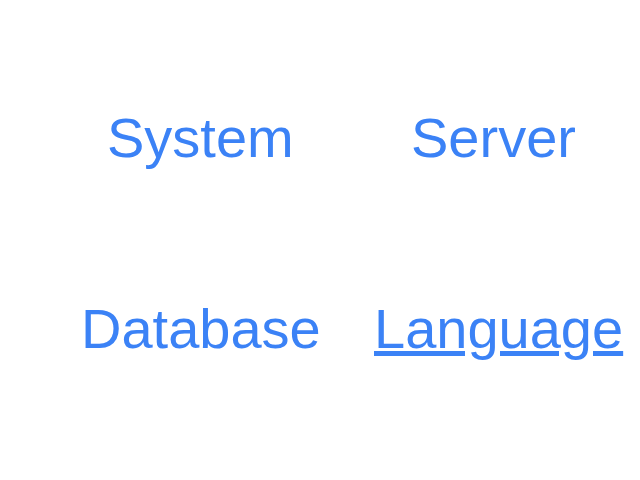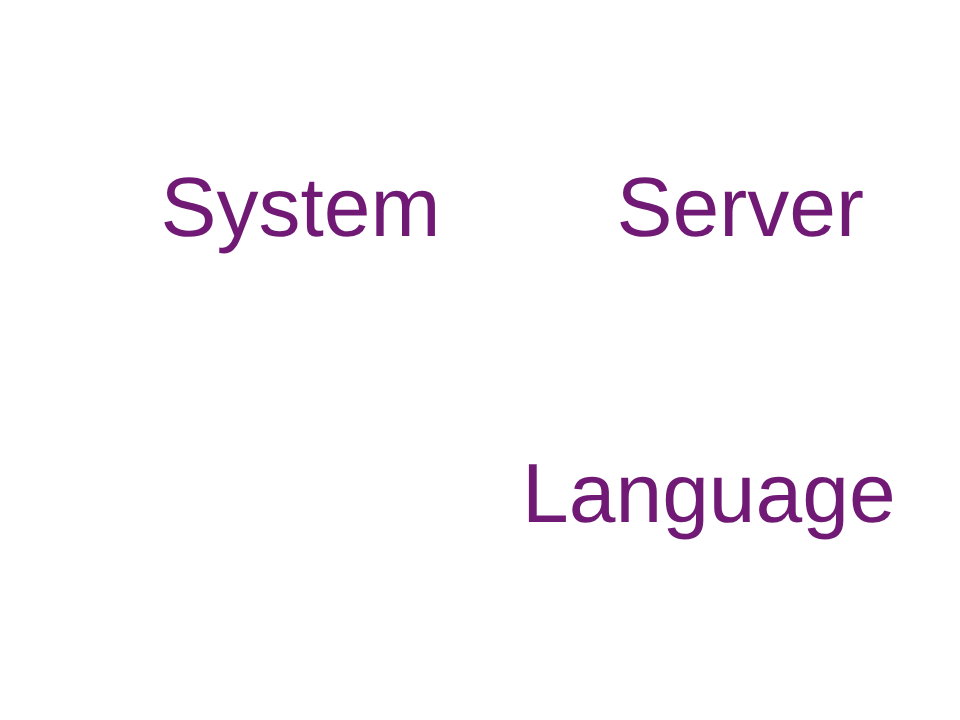--- a/index.html
+++ b/index.html
@@ -18,21 +18,21 @@
 
   #canvas {
     position: relative;
     width: 640px;
     height: 480px;
     background: #ffffff;
   }
 
   .word {
     position: absolute;
-    color: #701a75;
+    color: #3b82f6;
     font-family: "Liberation Sans", sans-serif;
     font-size: 56px;
     font-weight: 400;
     line-height: 56px;
     letter-spacing: 0px;
     white-space: nowrap;
     -webkit-font-smoothing: antialiased;
   }
 
   
@@ -41,27 +41,28 @@
   }
 
   
   .row-bottom {
     top: 301px;
   }
 
   .col-left-top    { left: 107px; }
   .col-right-top   { left: 411px; }
   .col-left-bottom { left:  81px; }
-  .col-right-bottom{ left: 348px; }
+  .col-right-bottom{ left: 374px; text-decoration: underline; }
 </style>
 </head>
 <body>
 
 <div id="canvas">
 
   <div class="word row-top col-left-top">System</div>
 
   <div class="word row-top col-right-top">Server</div>
 
+  <div class="word row-bottom col-left-bottom">Database</div>
 
   <div class="word row-bottom col-right-bottom">Language</div>
 
 </div>
 
 </body></html>

